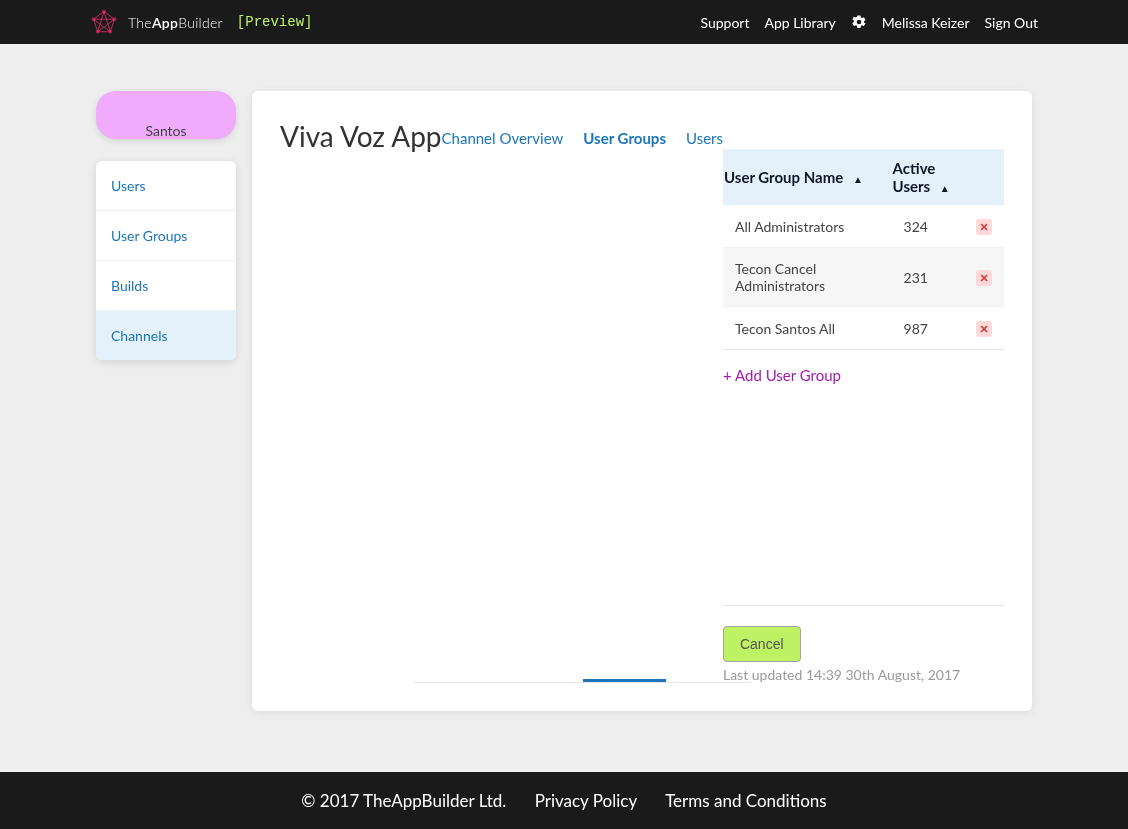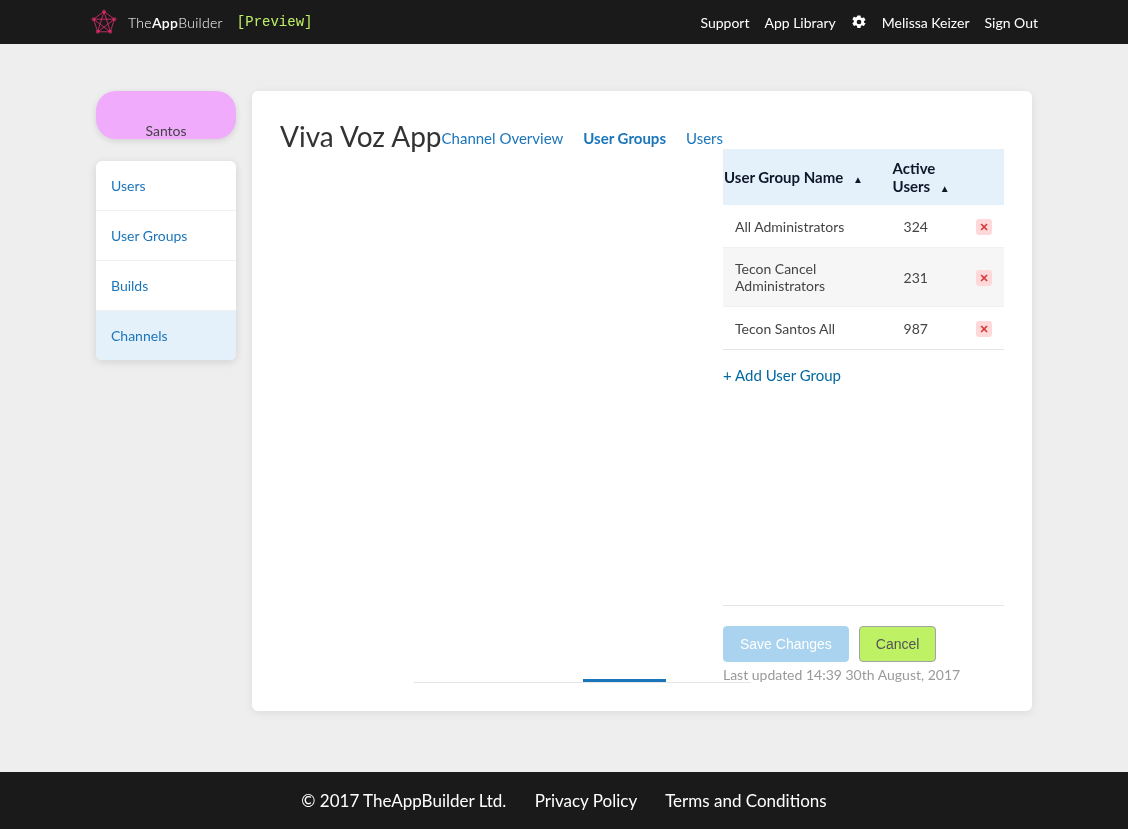--- a/index.html
+++ b/index.html
@@ -146,21 +146,21 @@
   background: #ffd9d9;
   color: #d43c3c;
   border-radius: 3px;
   align-items: center;
   justify-content: center;
   font-size: 11px;
   font-weight: 700;
   cursor: pointer;
 }
 .add-link {
-  color: #0369a1;
+  color: #a21caf;
   font-size: 15px;
   text-decoration: none;
   margin-top: 16px;
   display: inline-block;
   cursor: pointer;
 }
 .spacer { flex: 1; }
 .actions {
   border-top: 1px solid #e5e5e5;
   padding-top: 20px;
@@ -291,21 +291,20 @@
             <td class="col-del"><span class="del-btn">✕</span></td>
           </tr>
         </tbody>
       </table>
 
       <a class="add-link">+ Add User Group</a>
 
       <div class="spacer"></div>
 
       <div class="actions">
-        <button class="btn btn-primary">Save Changes</button>
         <button class="btn btn-secondary">Cancel</button>
       </div>
       <div class="last-updated">Last updated 14:39 30th August, 2017</div>
     </div>
   </div>
 </div>
 
 <div class="footer">
   <span>© 2017 TheAppBuilder Ltd.</span>
   <a>Privacy Policy</a>

